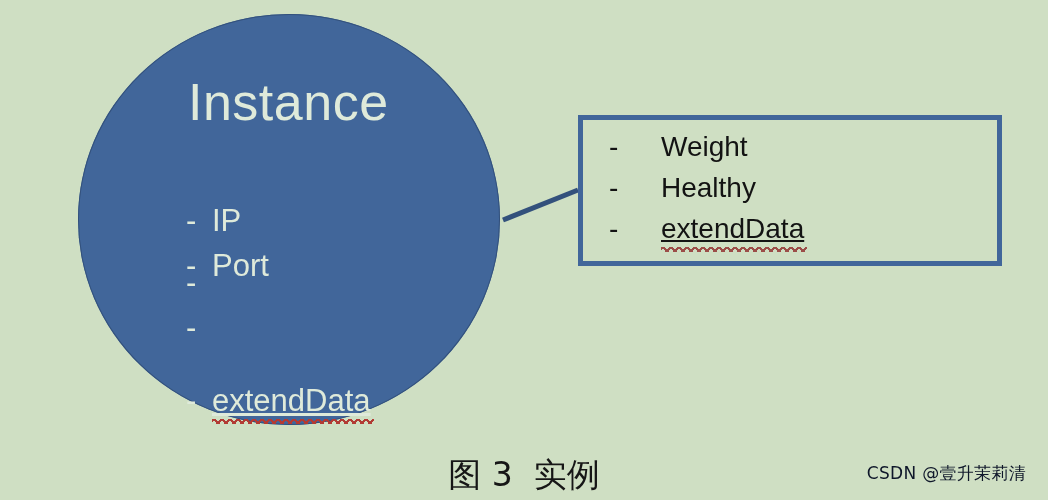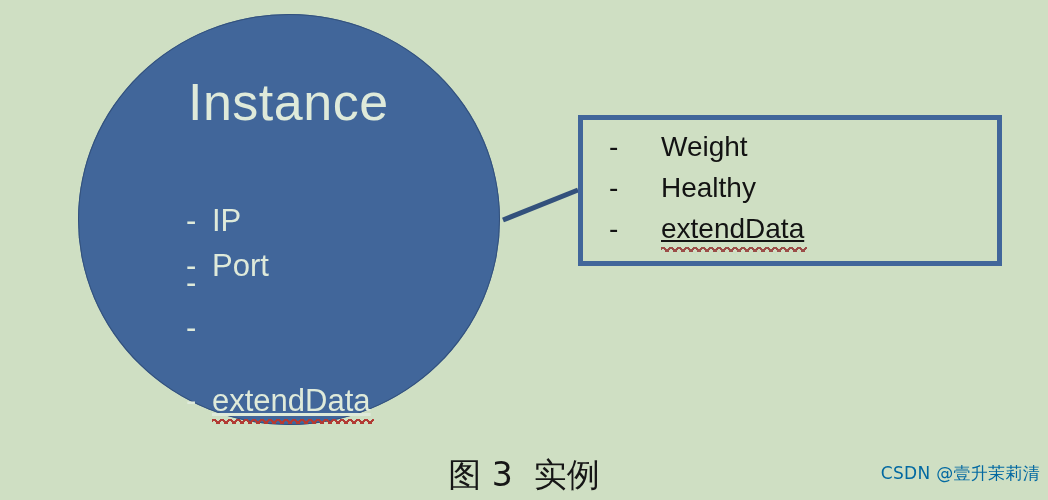--- a/index.html
+++ b/index.html
@@ -162,24 +162,24 @@
     text-align: center;
     font-size: 33px;
     color: #161616;
     font-family: "DejaVu Sans", sans-serif;
     white-space: pre;
   }
 
   
   #watermark {
     position: absolute;
-    right: 8px;
+    right: 22px;
     top: 462px;
     font-size: 17px;
-    color: #0369a1;
+    color: #0f172a;
     font-family: "DejaVu Sans", sans-serif;
     white-space: nowrap;
     letter-spacing: 0.3px;
   }
 </style>
 </head>
 <body>
 
 <div id="stage">
 

